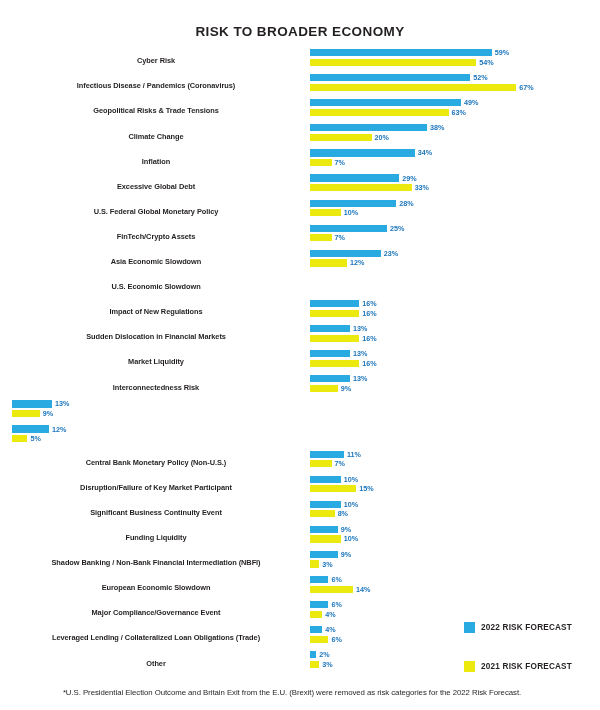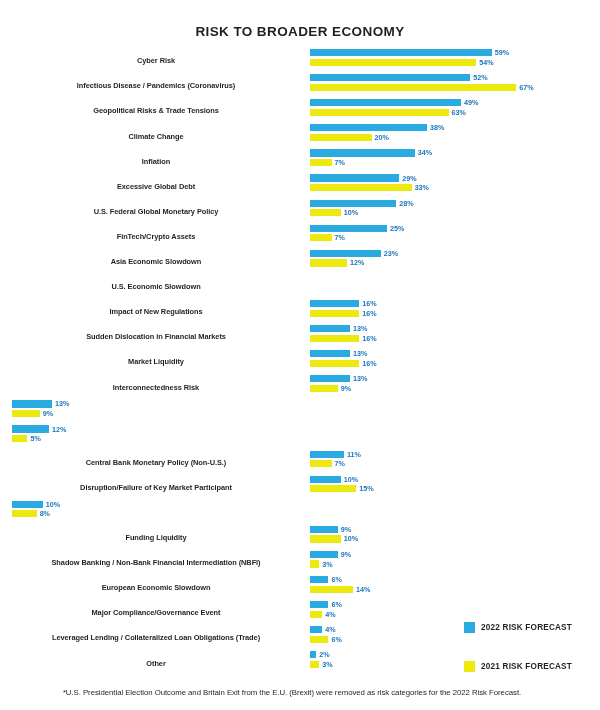--- a/index.html
+++ b/index.html
@@ -361,20 +361,21 @@
             <div class="bar blue" style="width: 30.8px;"></div>
             <span class="bar-val blue">10%</span>
           </div>
           <div class="bar-line">
             <div class="bar yellow" style="width: 46.2px;"></div>
             <span class="bar-val yellow">15%</span>
           </div>
         </div>
       </div>
       <div class="row">
+        <div class="row-label">Significant Business Continuity Event</div>
         <div class="row-bars">
           <div class="bar-line">
             <div class="bar blue" style="width: 30.8px;"></div>
             <span class="bar-val blue">10%</span>
           </div>
           <div class="bar-line">
             <div class="bar yellow" style="width: 24.64px;"></div>
             <span class="bar-val yellow">8%</span>
           </div>
         </div>

